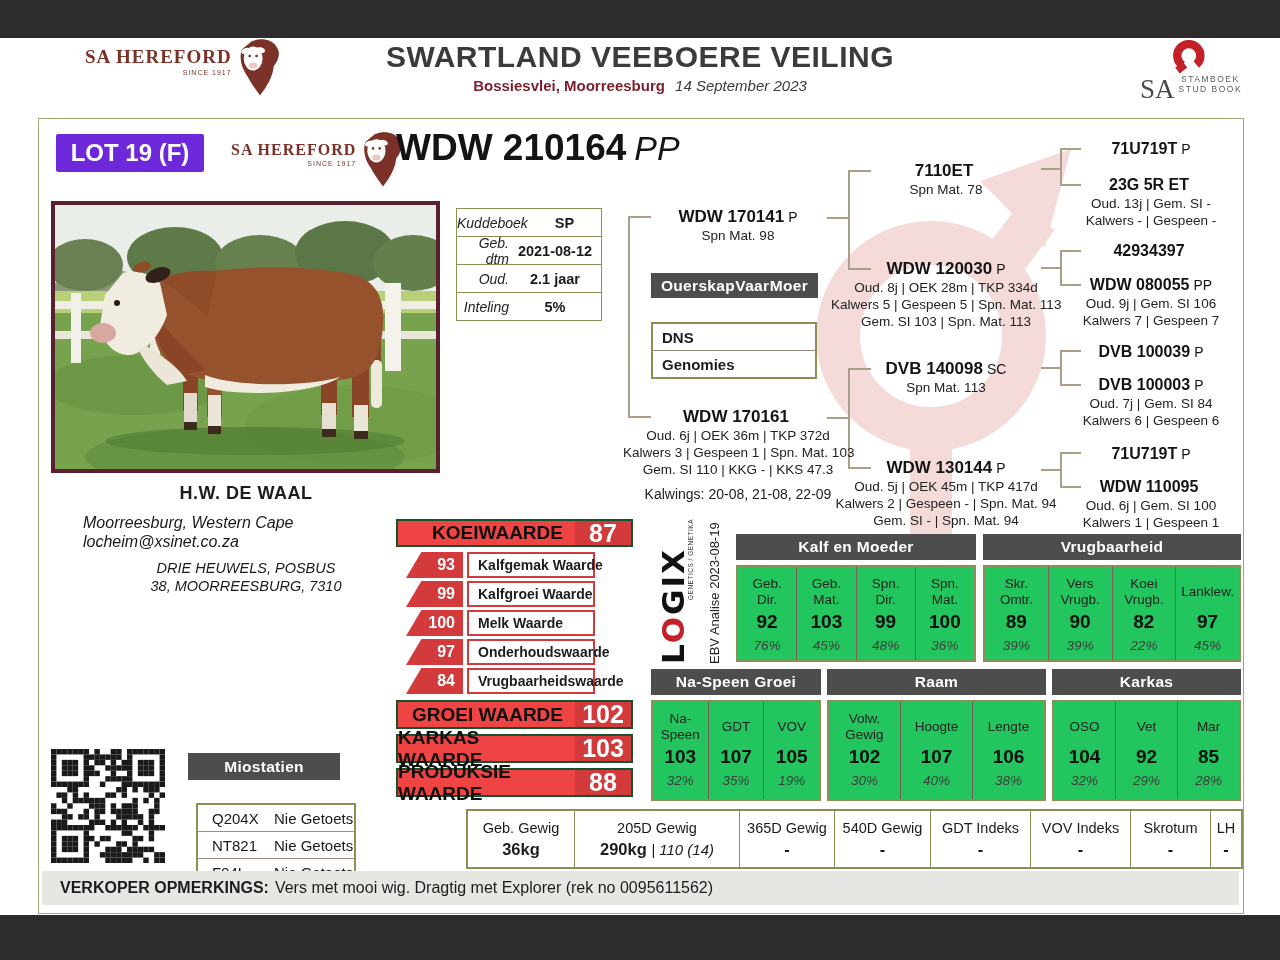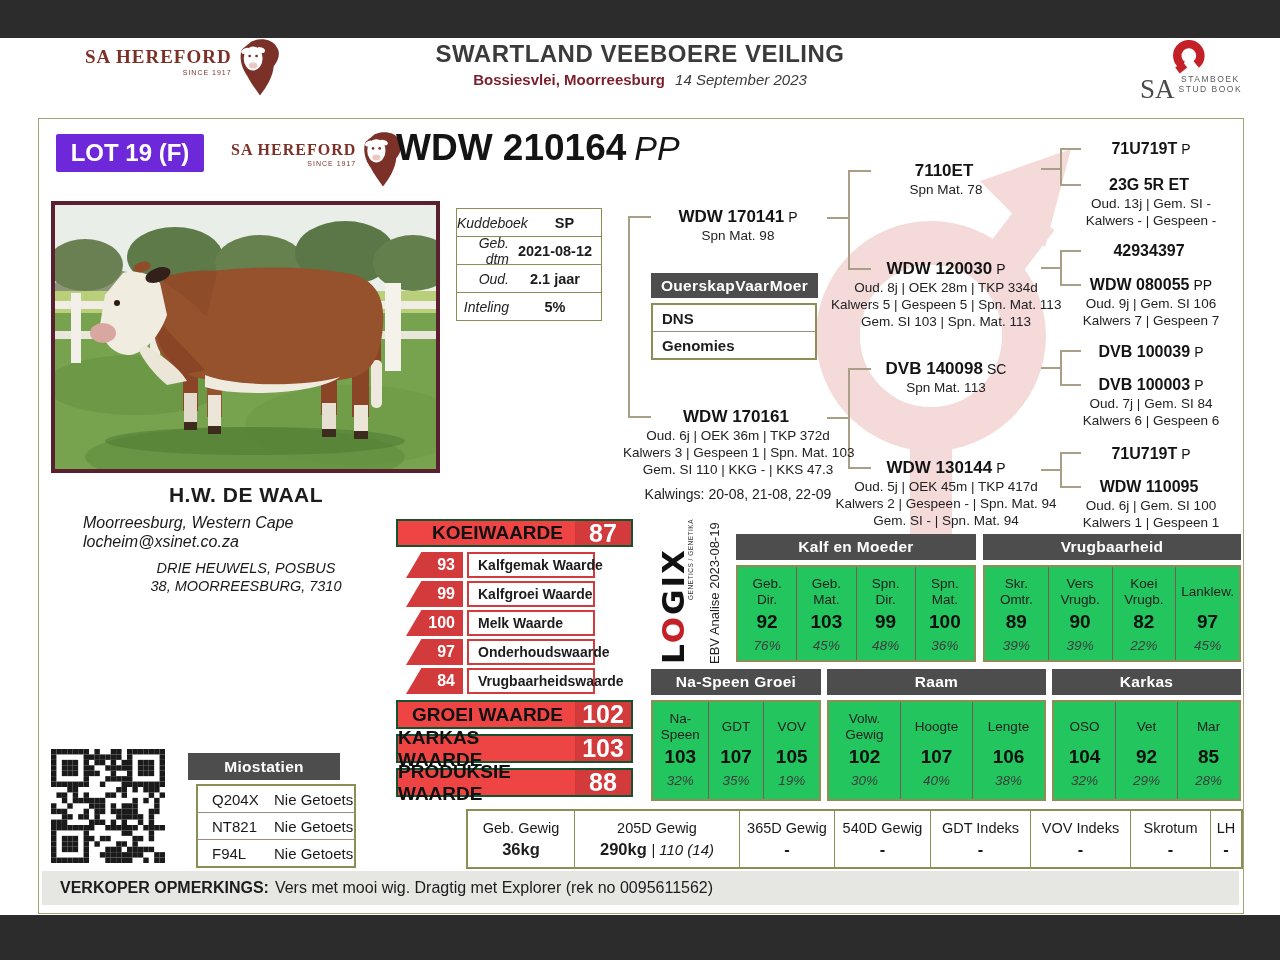--- a/index.html
+++ b/index.html
@@ -3,52 +3,52 @@
 <meta charset="utf-8">
 <style>
   html,body{margin:0;padding:0;background:#fff;}
   #page{position:relative;width:1280px;height:960px;background:#fff;overflow:hidden;
         font-family:"Liberation Sans",sans-serif;color:#1c1c1c;}
   .abs{position:absolute;}
   .screen-bar{position:absolute;left:0;width:1280px;background:#2c2c2c;}
   
   .hl-text{font-family:"Liberation Serif",serif;font-weight:bold;color:#7b3127;letter-spacing:1px;}
   .hl-since{font-size:7px;letter-spacing:1px;text-align:right;margin-top:1px;color:#7b3127;}
-  .event-title{font-size:24px;font-weight:bold;color:#3b3b3b;letter-spacing:.5px;text-align:center;}
+  .event-title{font-size:30px;font-weight:bold;color:#3b3b3b;letter-spacing:.5px;text-align:center;}
   .event-sub{text-align:center;font-size:15px;margin-top:3px;}
   .event-loc{color:#7a1f2b;font-weight:bold;}
   .event-date{font-style:italic;color:#3b3b3b;margin-left:6px;}
   .sb-sa{font-family:"Liberation Serif",serif;font-size:27px;color:#4a4a4a;}
   .sb-small{font-size:8.5px;letter-spacing:1.5px;color:#5a5a5a;line-height:10px;display:inline-block;margin-left:4px;vertical-align:6px;}
   
   #mainbox{position:absolute;left:38px;top:118px;width:1204px;height:794px;border:1px solid #a3a475;background:#fff;}
   .lotbox{background:#6d28d9;color:#fff;font-weight:bold;font-size:24px;display:flex;align-items:center;justify-content:center;border-radius:2px;}
   .animal-title{font-size:37px;font-weight:bold;color:#141414;white-space:nowrap;}
   .animal-suffix{font-style:italic;font-weight:normal;font-size:34px;margin-left:8px;}
   .photo-frame{border:4px solid #5a2030;background:#fff;}
   
   .hrow{display:flex;align-items:center;border:1px solid #8c8e55;height:27px;margin-top:-1px;background:#fff;}
   .hlabel{flex:1;text-align:right;font-style:italic;font-size:14px;color:#222;}
   .hvalue{width:92px;text-align:center;font-weight:bold;font-size:14.5px;}
   
   .gbar{background:#4d4d4d;color:#fff;font-weight:bold;font-size:15.5px;display:flex;align-items:center;justify-content:center;letter-spacing:.3px;}
   .gbar3{justify-content:space-between;padding:0 10px;box-sizing:border-box;}
   
-  .obox{border:2px solid #8c8e55;background:#fff;box-sizing:border-box;}
+  .obox{border:2px solid #8c8e55;background:#fff;box-sizing:border-box;margin-top:19px;}
   .drow{height:26px;display:flex;align-items:center;padding-left:9px;font-weight:bold;font-size:15px;}
   .drow + .drow{border-top:1px solid #9b8b80;}
   
   .pnode{position:absolute;text-align:center;z-index:2;}
   .pname{font-size:17px;font-weight:bold;line-height:20px;color:#141414;white-space:nowrap;}
   .pname .nt{font-weight:normal;font-size:14px;margin-left:4px;}
   .pnode-sm .pname{font-size:16px;}
   .pline{font-size:13.5px;line-height:17px;color:#222;white-space:nowrap;}
   .pfoot{font-size:14px;margin-top:8px;color:#222;white-space:nowrap;}
   
-  .owner-name{font-size:21px;font-weight:bold;text-align:center;letter-spacing:.5px;}
+  .owner-name{font-size:18px;font-weight:bold;text-align:center;letter-spacing:.5px;}
   .owner-lines{font-size:16px;font-style:italic;line-height:19px;color:#1a1a1a;}
   .owner-addr{font-size:14.5px;font-style:italic;text-align:center;line-height:18px;color:#1a1a1a;}
   
   .banner{position:absolute;display:flex;border:2px solid #14532d;background:#ef4444;box-sizing:border-box;}
   .blabel{flex:1;display:flex;align-items:center;justify-content:flex-end;padding-right:12px;font-weight:bold;font-size:19px;color:#111;}
   .bvalue{width:56px;background:#d23a3c;color:#fff;font-weight:bold;font-size:25px;display:flex;align-items:center;justify-content:center;}
   .srow{position:absolute;display:flex;height:26px;}
   .snum{width:57px;background:#d23a3c;color:#fff;font-weight:bold;font-size:16px;display:flex;align-items:center;justify-content:flex-end;padding-right:8px;box-sizing:border-box;clip-path:polygon(27% 0,100% 0,100% 100%,0 100%);}
   .slabel{width:128px;margin-left:4px;border:2px solid #d23a3c;background:#fff;display:flex;align-items:center;padding-left:9px;font-weight:bold;font-size:14px;box-sizing:border-box;white-space:nowrap;}
   

